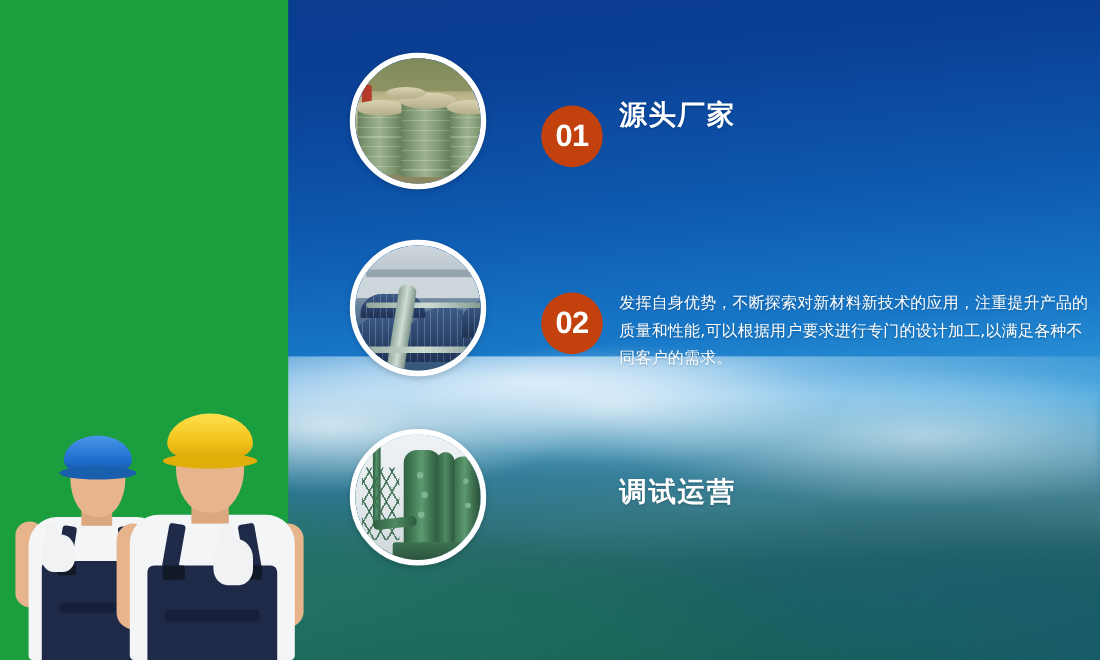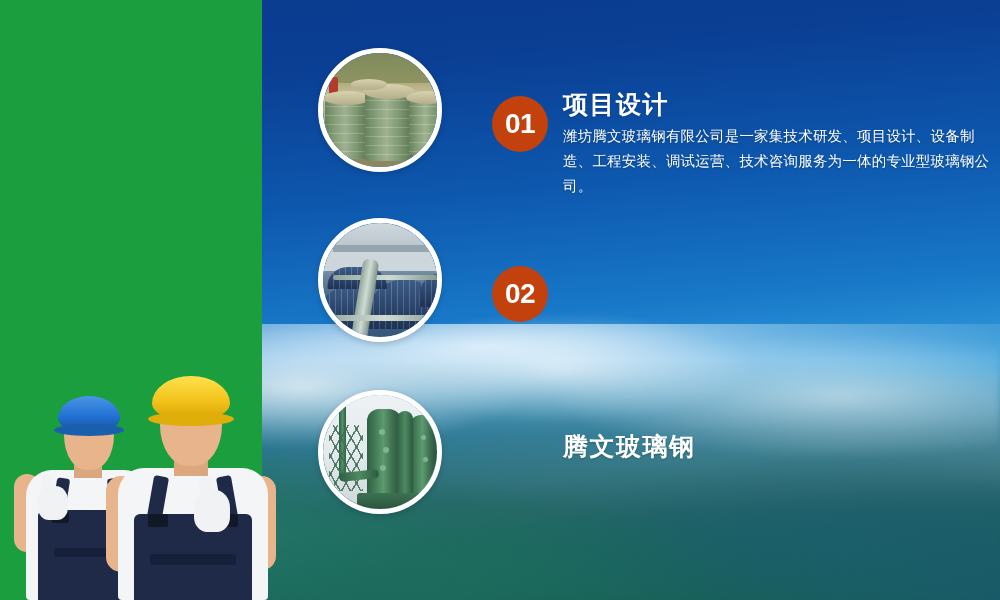--- a/index.html
+++ b/index.html
@@ -222,41 +222,41 @@
         <div class="lid" style="left:40px;top:31px;width:52px;height:15px;"></div>
         <div class="tank" style="left:86px;top:44px;width:36px;height:58px;">
             <div class="ribs"></div>
           </div>
         <div class="lid" style="left:83px;top:38px;width:42px;height:13px;"></div>
         <div class="lid" style="left:28px;top:26px;width:36px;height:11px;"></div>
       </div>
     </div>
     <div class="badge">01</div>
     <div class="f-text">
-      <div class="f-title">项目设计</div>
-      <div class="f-desc">潍坊腾文玻璃钢有限公司是一家集技术研发、项目设计、设备制造、工程安装、调试运营、技术咨询服务为一体的专业型玻璃钢公司。</div>
+      <div class="f-title">源头厂家</div>
     </div>
   </div>
 
   <div class="feature f2">
     <div class="thumbnail">
       <div class="thumb-inner t2">
         <div class="bldg" style="left:0;top:26px;width:124px;height:22px;"></div>
         <div class="roof" style="left:10px;top:22px;width:104px;height:7px;"></div>
         <div class="dome" style="left:-6px;top:62px;width:70px;height:44px;"></div>
         <div class="dome" style="left:44px;top:56px;width:76px;height:50px;"></div>
         <div class="dome" style="left:96px;top:50px;width:46px;height:34px;"></div>
         <div class="dome" style="left:4px;top:44px;width:60px;height:22px;"></div>
         <div class="pipe" style="left:10px;top:52px;width:110px;height:5px;"></div>
         <div class="pipe" style="left:34px;top:36px;width:16px;height:82px;transform:rotate(9deg);"></div>
         <div class="pipe" style="left:0px;top:92px;width:124px;height:6px;"></div>
       </div>
     </div>
     <div class="badge">02</div>
     <div class="f-text">
+      <div class="f-desc">发挥自身优势，不断探索对新材料新技术的应用，注重提升产品的质量和性能,可以根据用户要求进行专门的设计加工,以满足各种不同客户的需求。</div>
     </div>
   </div>
 
   <div class="feature f3">
     <div class="thumbnail">
       <div class="thumb-inner t3">
         <div class="mast" style="left:16px;top:10px;width:7px;height:72px;"></div>
         <div class="lattice" style="left:6px;top:30px;width:34px;height:66px;"></div>
         <div class="tower" style="left:44px;top:14px;width:34px;height:90px;"></div>
         <div class="tower" style="left:86px;top:20px;width:28px;height:84px;"></div>
@@ -264,17 +264,17 @@
         <div class="duct" style="left:16px;top:76px;width:40px;height:9px;transform:rotate(-6deg);"></div>
         <div class="nozzle" style="left:56px;top:34px;width:6px;height:6px;"></div>
         <div class="nozzle" style="left:60px;top:52px;width:6px;height:6px;"></div>
         <div class="nozzle" style="left:57px;top:70px;width:6px;height:6px;"></div>
         <div class="nozzle" style="left:98px;top:40px;width:5px;height:5px;"></div>
         <div class="nozzle" style="left:100px;top:62px;width:5px;height:5px;"></div>
         <div class="base" style="left:34px;top:98px;width:76px;height:20px;"></div>
       </div>
     </div>
     <div class="f-text">
-      <div class="f-title">腾文玻璃钢</div>
+      <div class="f-title">调试运营</div>
     </div>
   </div>
 
 </div>
 
 </body></html>

